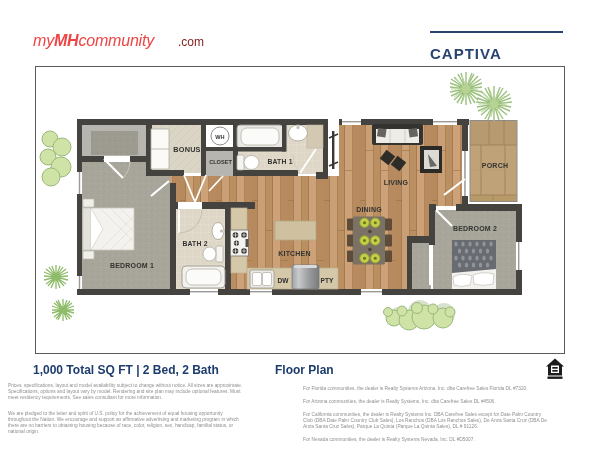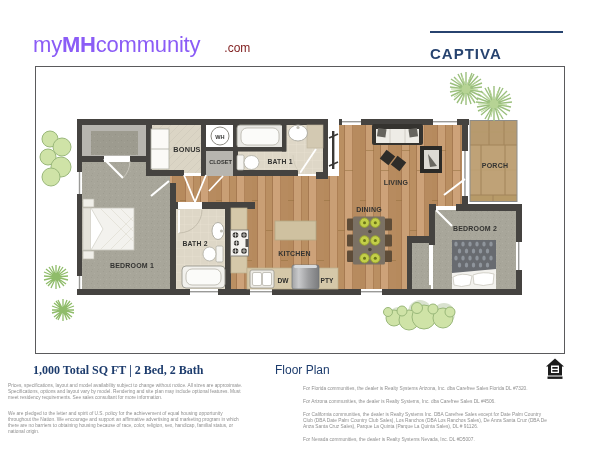--- a/index.html
+++ b/index.html
@@ -3,21 +3,21 @@
 <meta charset="utf-8">
 <style>
 html,body{margin:0;padding:0;}
 body{width:600px;height:463px;background:#ffffff;font-family:"Liberation Sans",sans-serif;position:relative;overflow:hidden;}
 .abs{position:absolute;}
 </style>
 </head>
 <body>
 
 <div class="abs" style="left:33px;top:32px;white-space:nowrap;">
-<span style="font-size:22px;color:#8b5cf6;letter-spacing:-0.2px;">my<b style="font-weight:bold;">MH</b>community</span><span style="font-size:12px;color:#7f1d1d;margin-left:24px;">.com</span>
+<span style="font-size:16px;color:#ef4444;letter-spacing:-0.2px;font-style:italic;">my<b style="font-weight:bold;">MH</b>community</span><span style="font-size:12px;color:#7f1d1d;margin-left:24px;">.com</span>
 </div>
 
 <div class="abs" style="left:430px;top:31px;width:133px;height:2px;background:#27436f;"></div>
 
 <div class="abs" style="left:430px;top:45px;width:133px;text-align:left;font-size:15px;letter-spacing:1px;color:#27436f;font-weight:bold;">CAPTIVA</div>
 
 <div class="abs" style="left:35px;top:66px;width:528px;height:286px;border:1px solid #5a5a5c;"></div>
 
 <svg class="abs" style="left:0;top:0;" width="600" height="463" viewBox="0 0 600 463">
 <defs>
@@ -481,23 +481,23 @@
 
 <g>
 <path d="M555 358.5 L546 366.5 L548 366.5 L548 375.5 L562 375.5 L562 366.5 L564 366.5 Z" fill="#1c1c1c"></path>
 <rect x="551" y="365.5" width="8" height="7.5" fill="#ffffff"></rect>
 <rect x="552.3" y="367" width="5.4" height="1.7" fill="#1c1c1c"></rect>
 <rect x="552.3" y="370" width="5.4" height="1.7" fill="#1c1c1c"></rect>
 <rect x="547.5" y="376.5" width="15" height="2.4" fill="#1c1c1c"></rect>
 </g>
 </svg>
 
-<div class="abs" style="left:33px;top:363px;font-size:12px;font-weight:bold;color:#1d3c6d;font-family:Liberation Serif, serif;">1,000 Total SQ FT | 2 Bed, 2 Bath</div>
-
-<div class="abs" style="left:275px;top:363px;font-size:12px;font-weight:normal;color:#1d3c6d;">Floor Plan</div>
+<div class="abs" style="left:33px;top:363px;font-size:12px;font-weight:bold;color:#1d3c6d;">1,000 Total SQ FT | 2 Bed, 2 Bath</div>
+
+<div class="abs" style="left:275px;top:363px;font-size:12px;font-weight:bold;color:#1d3c6d;">Floor Plan</div>
 
 <div class="abs" style="left:8px;top:383px;width:300px;white-space:nowrap;font-size:4.8px;line-height:6px;color:#8f8f8f;">
 <div>Prices, specifications, layout and model availability subject to change without notice. All sizes are approximate.<br>Specifications, options and layout vary by model. Rendering and site plan may include optional features. Must<br>meet residency requirements. See sales consultant for more information.</div>
 <div style="margin-top:10px;">We are pledged to the letter and spirit of U.S. policy for the achievement of equal housing opportunity<br>throughout the Nation. We encourage and support an affirmative advertising and marketing program in which<br>there are no barriers to obtaining housing because of race, color, religion, sex, handicap, familial status, or<br>national origin.</div>
 </div>
 
 <div class="abs" style="left:303px;top:386px;width:300px;white-space:nowrap;font-size:4.8px;line-height:6px;color:#8f8f8f;">
 <div>For Florida communities, the dealer is Realty Systems Arizona, Inc. dba Carefree Sales Florida DL #7320.</div>
 <div style="margin-top:7px;">For Arizona communities, the dealer is Realty Systems, Inc. dba Carefree Sales DL #4506.</div>
 <div style="margin-top:7px;">For California communities, the dealer is Realty Systems Inc. DBA Carefree Sales except for Date Palm Country<br>Club (DBA Date Palm Country Club Sales), Los Ranchos (DBA Los Ranchos Sales), De Anza Santa Cruz (DBA De<br>Anza Santa Cruz Sales), Parque La Quinta (Parque La Quinta Sales), DL # 91126.</div>

